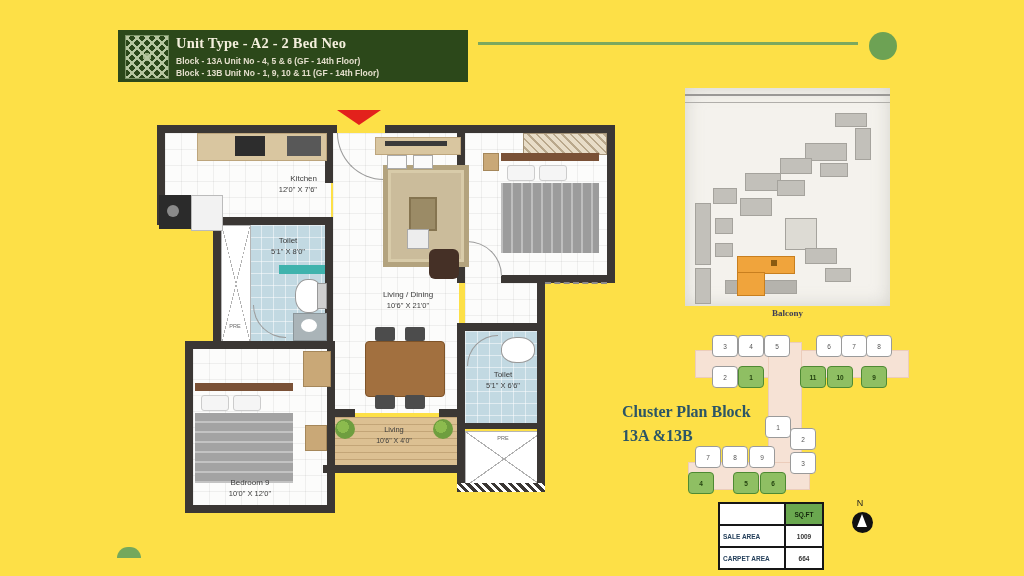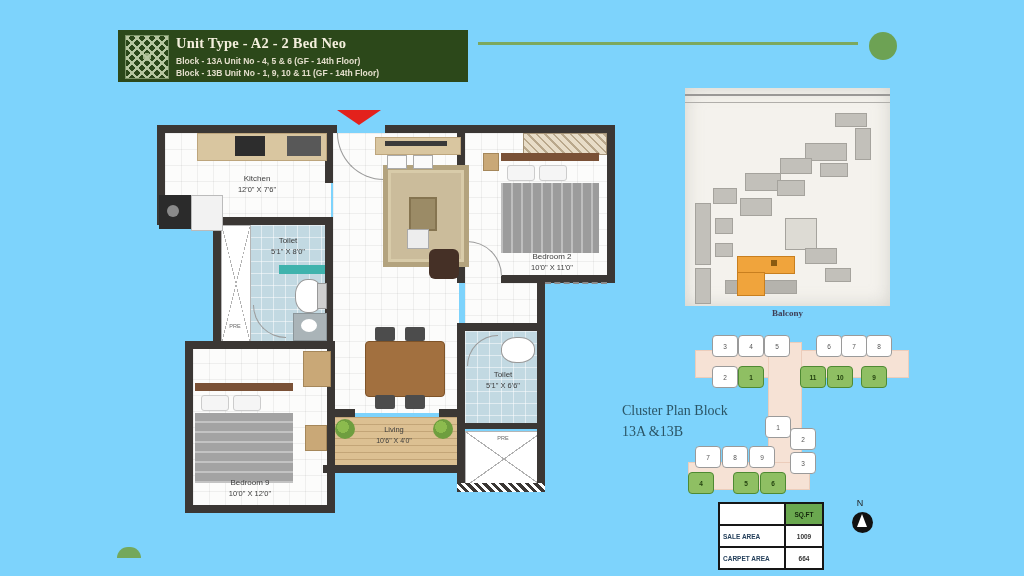--- a/index.html
+++ b/index.html
@@ -1,16 +1,16 @@
 <!DOCTYPE html>
 <html><head>
 <meta charset="utf-8">
 <style>
   html,body{margin:0;padding:0;background:#fff;}
-  .page{position:relative;width:1024px;height:576px;background:#7dd3fc;overflow:hidden;
+  .page{position:relative;width:1024px;height:576px;background:#fde047;overflow:hidden;
         font-family:"Liberation Sans",sans-serif;}
   .abs{position:absolute;}
   
   .banner{position:absolute;left:118px;top:30px;width:350px;height:52px;background:#2c481a;}
   .ornament{position:absolute;left:7px;top:5px;width:42px;height:42px;
     background:
       repeating-linear-gradient(45deg,#b7c6a0 0 2px,transparent 2px 7px),
       repeating-linear-gradient(-45deg,#b7c6a0 0 2px,transparent 2px 7px),
       radial-gradient(circle at 50% 50%, #9db284 0 4px, transparent 4px);
     border:1px solid #7d9468;}
@@ -43,21 +43,21 @@
   .keyplan{position:absolute;left:685px;top:88px;width:205px;height:218px;background:#f4f2ed;box-shadow:inset 0 0 18px rgba(150,148,140,.35);}
   .kb{position:absolute;background:#c2c0ba;border:1px solid #a5a39d;}
   .kp-cap{position:absolute;left:685px;top:308px;width:205px;text-align:center;
     font-family:"Liberation Serif",serif;font-weight:bold;font-size:9px;color:#3d3d55;}
   
   .cluster{position:absolute;left:620px;top:330px;width:295px;height:178px;}
   .corr{position:absolute;background:#f6e2d5;border:1px solid #eccdbb;}
   .cu{position:absolute;width:24px;height:20px;border:1.5px solid #9a9a9a;background:#fff;border-radius:4px;
       display:flex;align-items:center;justify-content:center;font-size:6.5px;color:#555;}
   .cu.g{background:#8fbf63;border-color:#4e8a33;color:#23420f;font-weight:bold;}
-  .cl-title{position:absolute;font-family:"Liberation Serif",serif;font-weight:normal;font-size:14px;color:#2b5566;line-height:1.5;}
+  .cl-title{position:absolute;font-family:"Liberation Serif",serif;font-weight:bold;font-size:16px;color:#2b5566;line-height:1.5;}
   
   .atable{position:absolute;left:718px;top:502px;border:2px solid #161616;border-collapse:collapse;background:#fff;}
   .atable td{border:2px solid #161616;font-size:6.5px;font-weight:bold;padding:0 3px;height:20px;}
   .atable .lab{width:58px;color:#26415c;}
   .atable .val{width:30px;text-align:center;color:#333;}
   .atable .sq{background:#6aa84f;color:#14270b;text-align:center;}
   
   .compass-n{position:absolute;left:845px;top:498px;width:30px;text-align:center;font-size:9px;color:#222;}
   .compass-c{position:absolute;left:852px;top:512px;width:21px;height:21px;background:#111;border-radius:50%;}
   .compass-a{position:absolute;left:857px;top:514px;width:0;height:0;
@@ -122,21 +122,21 @@
     <div class="arc" style="left:310px;top:210px;width:30px;height:30px;border-bottom:none;border-right:none;border-top-left-radius:100%;"></div>
 
     <div class="entry-arrow"></div>
 
     <div class="furn" style="left:40px;top:8px;width:128px;height:26px;background:#d9c6a0;border:1px solid #bda57c;"></div>
     <div class="furn" style="left:78px;top:11px;width:30px;height:20px;background:#2d2d2d;"></div>
     <div class="furn" style="left:130px;top:11px;width:34px;height:20px;background:#585858;"></div>
     <div class="furn" style="left:2px;top:70px;width:32px;height:34px;background:#2b2b2b;"></div>
     <div class="furn" style="left:10px;top:80px;width:12px;height:12px;background:#8a8a8a;border-radius:50%;"></div>
     <div class="furn" style="left:34px;top:70px;width:30px;height:34px;background:#f2f2f2;border:1px solid #bbb;"></div>
-    <div class="roomlabel" style="left:40px;top:48px;width:120px;">
+    <div class="roomlabel" style="left:40px;top:48px;width:120px;text-align:right;">
       <div class="rn">Kitchen</div>
       <div class="rd">12'0" X 7'6"</div>
     </div>
 
     <div class="roomlabel" style="left:94px;top:110px;width:74px;">
       <div class="rn">Toilet</div>
       <div class="rd">5'1" X 8'0"</div>
     </div>
     <div class="furn" style="left:122px;top:140px;width:46px;height:9px;background:#3fb3ad;"></div>
     <div class="furn" style="left:138px;top:154px;width:26px;height:32px;background:#fff;border:1px solid #999;border-radius:45%;"></div>
@@ -146,36 +146,36 @@
     <div class="prelbl" style="left:64px;top:198px;width:28px;">PRE</div>
 
     <div class="furn" style="left:218px;top:12px;width:84px;height:16px;background:#d9c6a0;border:1px solid #bda57c;"></div>
     <div class="furn" style="left:228px;top:16px;width:62px;height:5px;background:#3a3a3a;"></div>
     <div class="furn" style="left:226px;top:40px;width:76px;height:92px;background:#cbbc9b;border:5px solid #b3a37e;box-shadow:inset 0 0 0 3px #d8cba9;"></div>
     <div class="furn" style="left:252px;top:72px;width:24px;height:30px;background:#9b8b66;border:2px solid #857450;"></div>
     <div class="furn" style="left:230px;top:30px;width:18px;height:12px;background:#fafafa;border:1px solid #aaa;"></div>
     <div class="furn" style="left:256px;top:30px;width:18px;height:12px;background:#fafafa;border:1px solid #aaa;"></div>
     <div class="furn" style="left:250px;top:104px;width:20px;height:18px;background:#ededed;border:1px solid #aaa;"></div>
     <div class="furn" style="left:272px;top:124px;width:30px;height:30px;background:#453026;border-radius:6px;"></div>
+    <div class="roomlabel" style="left:196px;top:164px;width:110px;">
+      <div class="rn">Living / Dining</div>
+      <div class="rd">10'6" X 21'0"</div>
+    </div>
     <div class="furn" style="left:218px;top:202px;width:20px;height:14px;background:#4c4c4c;border-radius:2px;"></div>
     <div class="furn" style="left:248px;top:202px;width:20px;height:14px;background:#4c4c4c;border-radius:2px;"></div>
     <div class="furn" style="left:208px;top:216px;width:78px;height:54px;background:#a2703f;border:1px solid #7e5328;border-radius:4px;"></div>
     <div class="furn" style="left:218px;top:270px;width:20px;height:14px;background:#4c4c4c;border-radius:2px;"></div>
     <div class="furn" style="left:248px;top:270px;width:20px;height:14px;background:#4c4c4c;border-radius:2px;"></div>
 
     <div class="furn" style="left:366px;top:8px;width:82px;height:20px;background:repeating-linear-gradient(45deg,#e8ddc8 0 4px,#b9a88c 4px 6px);border:1px solid #a59478;"></div>
     <div class="furn" style="left:344px;top:28px;width:98px;height:8px;background:#7a5136;"></div>
     <div class="furn" style="left:350px;top:40px;width:26px;height:14px;background:#f5f5f5;border:1px solid #ccc;border-radius:3px;"></div>
     <div class="furn" style="left:382px;top:40px;width:26px;height:14px;background:#f5f5f5;border:1px solid #ccc;border-radius:3px;"></div>
     <div class="furn" style="left:344px;top:58px;width:98px;height:70px;background-color:#9c9c9c;background-image:repeating-linear-gradient(90deg,rgba(255,255,255,.35) 0 2px,transparent 2px 10px);"></div>
     <div class="furn" style="left:326px;top:28px;width:14px;height:16px;background:#c9a877;border:1px solid #a5875a;"></div>
-    <div class="roomlabel" style="left:340px;top:126px;width:110px;">
-      <div class="rn">Bedroom 2</div>
-      <div class="rd">10'0" X 11'0"</div>
-    </div>
 
     <div class="furn" style="left:344px;top:212px;width:32px;height:24px;background:#fff;border:1px solid #999;border-radius:45%;"></div>
     <div class="roomlabel" style="left:310px;top:244px;width:72px;">
       <div class="rn">Toilet</div>
       <div class="rd">5'1" X 6'6"</div>
     </div>
     <div class="prelbl" style="left:308px;top:310px;width:76px;">PRE</div>
 
     <div class="furn" style="left:146px;top:226px;width:26px;height:34px;background:#c9a877;border:1px solid #a5875a;"></div>
     <div class="furn" style="left:38px;top:258px;width:98px;height:8px;background:#7a5136;"></div>

